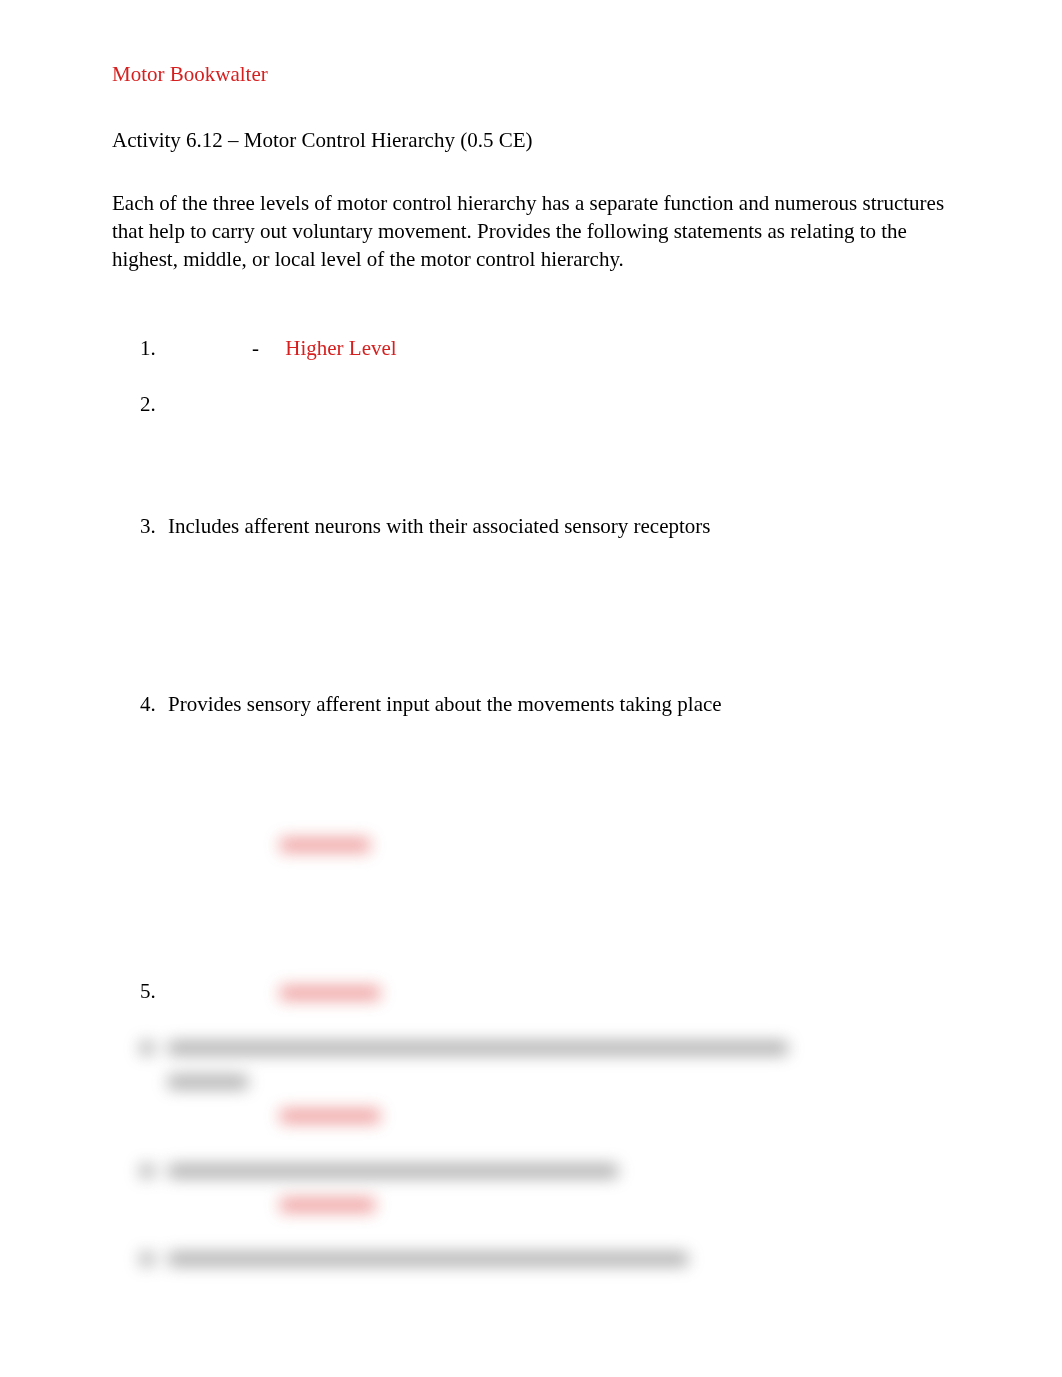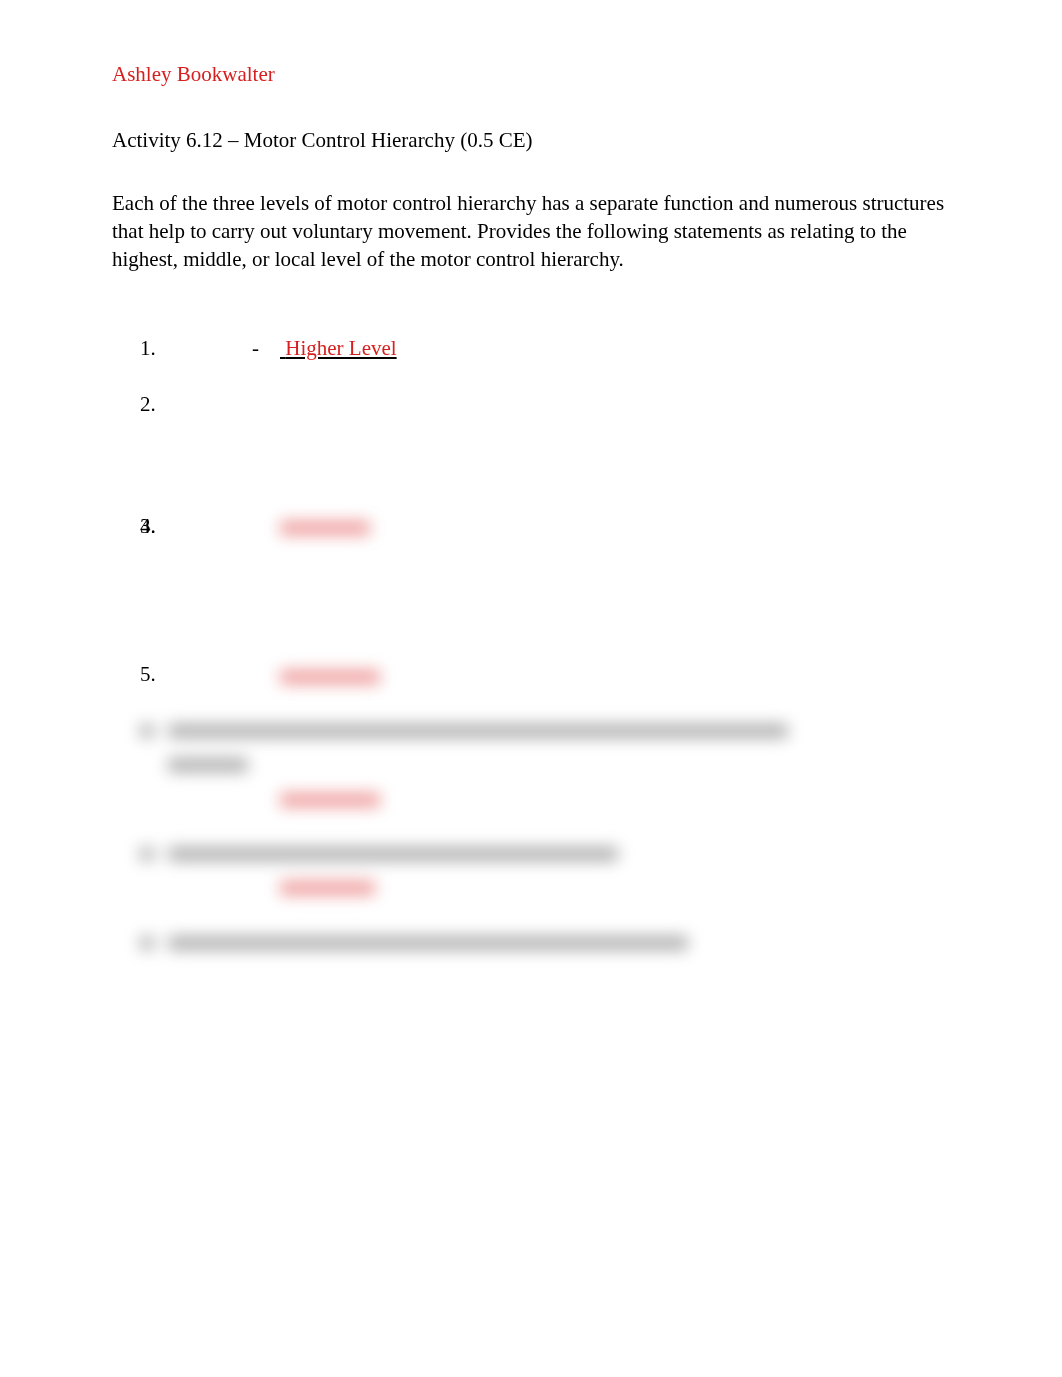--- a/index.html
+++ b/index.html
@@ -37,21 +37,20 @@
     padding-left: 28px;
   }
   .list > li .num {
     position: absolute;
     left: 0;
     top: 0;
   }
   .answer-line {
     padding-left: 84px;
     margin-top: 2px;
-    text-decoration: underline;
   }
   .answer-line .dash {
     display: inline-block;
     width: 28px;
     color: #000;
   }
   .answer-text {
     color: #d62020;
   }
   .gap-q1 { margin-bottom: 28px; }
@@ -87,21 +86,21 @@
     margin-top: 6px;
     margin-bottom: 6px;
   }
   .hidden-answer-blur {
     padding-left: 112px;
   }
 </style>
 </head>
 <body>
 
-<div class="author">Ashley Bookwalter</div>
+<div class="author">Motor Bookwalter</div>
 
 <div class="title">Activity 6.12 – Motor Control Hierarchy (0.5 CE)</div>
 
 <div class="intro">Each of the three levels of motor control hierarchy has a separate function and numerous structures that help to carry out voluntary movement. Provides the following statements as relating to the   highest, middle, or local level of the motor control hierarchy.</div>
 
 <ol class="list">
 
   <li class="gap-q1">
     <span class="num">1.</span>
     <div class="answer-line">
@@ -109,24 +108,26 @@
       <span class="answer-text">Higher Level</span>
     </div>
   </li>
 
   <li class="gap-q2">
     <span class="num">2.</span>
   </li>
 
   <li class="gap-q3">
     <span class="num">3.</span>
+    <span>Includes afferent neurons with their associated sensory receptors</span>
   </li>
 
   <li class="gap-q4">
     <span class="num">4.</span>
+    <span>Provides sensory afferent input about the movements taking place</span>
     <div class="blurred hidden-answer-blur blur-row" style="margin-top:110px;">
       <span class="blur-line-red" style="width:90px;"></span>
     </div>
   </li>
 
   <li class="gap-q5">
     <span class="num">5.</span>
     <div class="blurred hidden-answer-blur blur-row">
       <span class="blur-line-red" style="width:100px;"></span>
     </div>

